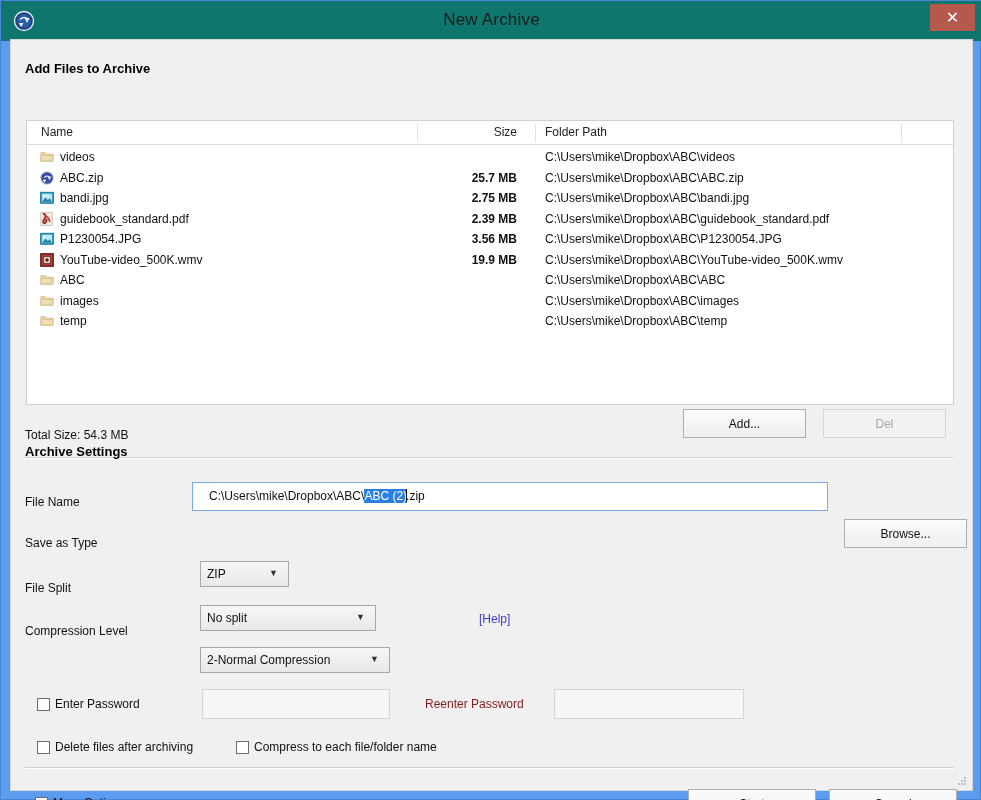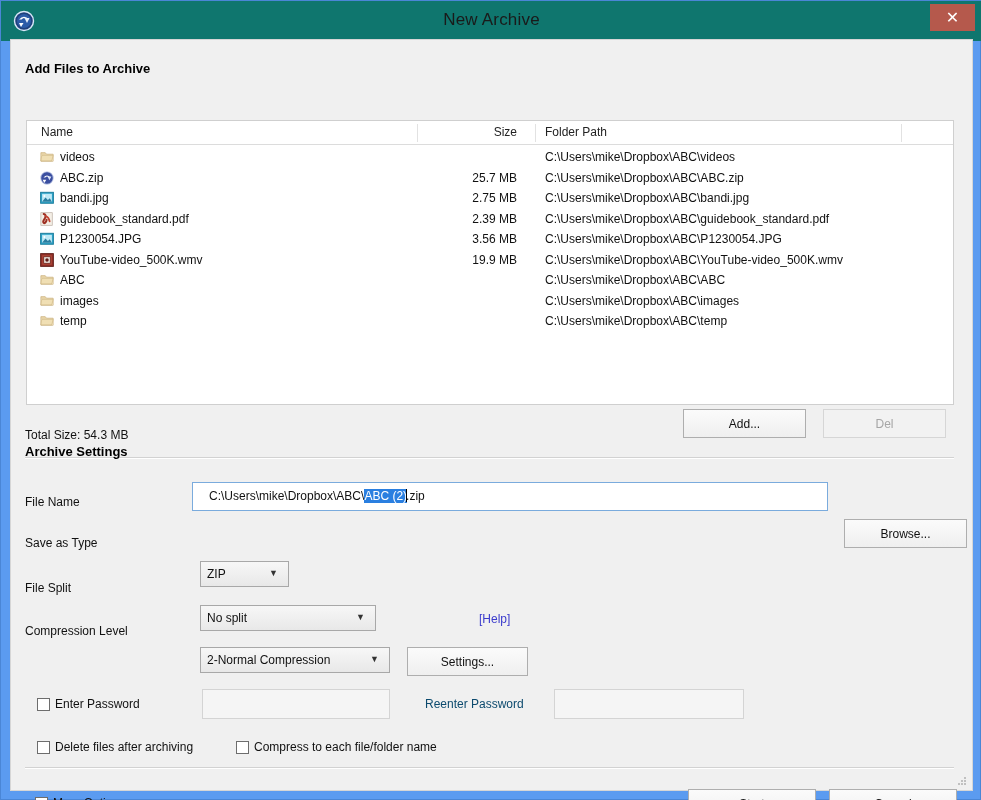--- a/index.html
+++ b/index.html
@@ -143,20 +143,21 @@
     white-space: nowrap;
   }
   .fsize {
     position: absolute;
     left: 300px; top: 2px;
     width: 190px;
     text-align: right;
     font-size: 12px;
     color: #111;
     white-space: nowrap;
+    font-weight: bold;
   }
   .fpath {
     position: absolute;
     left: 518px; top: 2px;
     font-size: 12px;
     color: #111;
     white-space: nowrap;
   }
 
   
@@ -320,21 +321,21 @@
     border: 1px solid #d4d4d4;
     box-sizing: border-box;
     height: 30px;
   }
   #password-input   { left: 191px; top: 649px; width: 188px; }
   #repassword-input { left: 543px; top: 649px; width: 190px; }
   #lbl-reenter {
     position: absolute;
     left: 414px; top: 657px;
     font-size: 12px;
-    color: #0c4a6e;
+    color: #7f1d1d;
   }
 
   #start-button  { left: 677px; top: 749px; width: 128px; height: 29px; }
   #cancel-button { left: 818px; top: 749px; width: 128px; height: 29px; }
 
   .grip {
     position: absolute;
     right: 4px; bottom: 3px;
     width: 12px; height: 12px;
     opacity: 0.55;
@@ -498,23 +499,20 @@
     <span class="combo-arrow" id="savetype-arrow">▼</span>
 
     <div class="lbl" id="lbl-filesplit">File Split</div>
     <select class="combo" id="filesplit-combo"><option value="No split">No split</option></select>
     <span class="combo-arrow" id="filesplit-arrow">▼</span>
     <div id="help-link" style="color: rgb(59, 59, 204);">[Help]</div>
 
     <div class="lbl" id="lbl-complevel">Compression Level</div>
     <select class="combo" id="complevel-combo"><option value="2-Normal Compression">2-Normal Compression</option></select>
     <span class="combo-arrow" id="complevel-arrow">▼</span>
-    <div class="btn" id="settings-button">
-      <span>Settings...</span>
-    </div>
 
     <div class="cbrow" id="cb-enter-password">
       <span class="cbox"></span>
       <span>Enter Password</span>
     </div>
     <div class="pwinput" id="password-input"></div>
     <div id="lbl-reenter">Reenter Password</div>
     <div class="pwinput" id="repassword-input"></div>
 
     <div class="cbrow" id="cb-delete-files">

